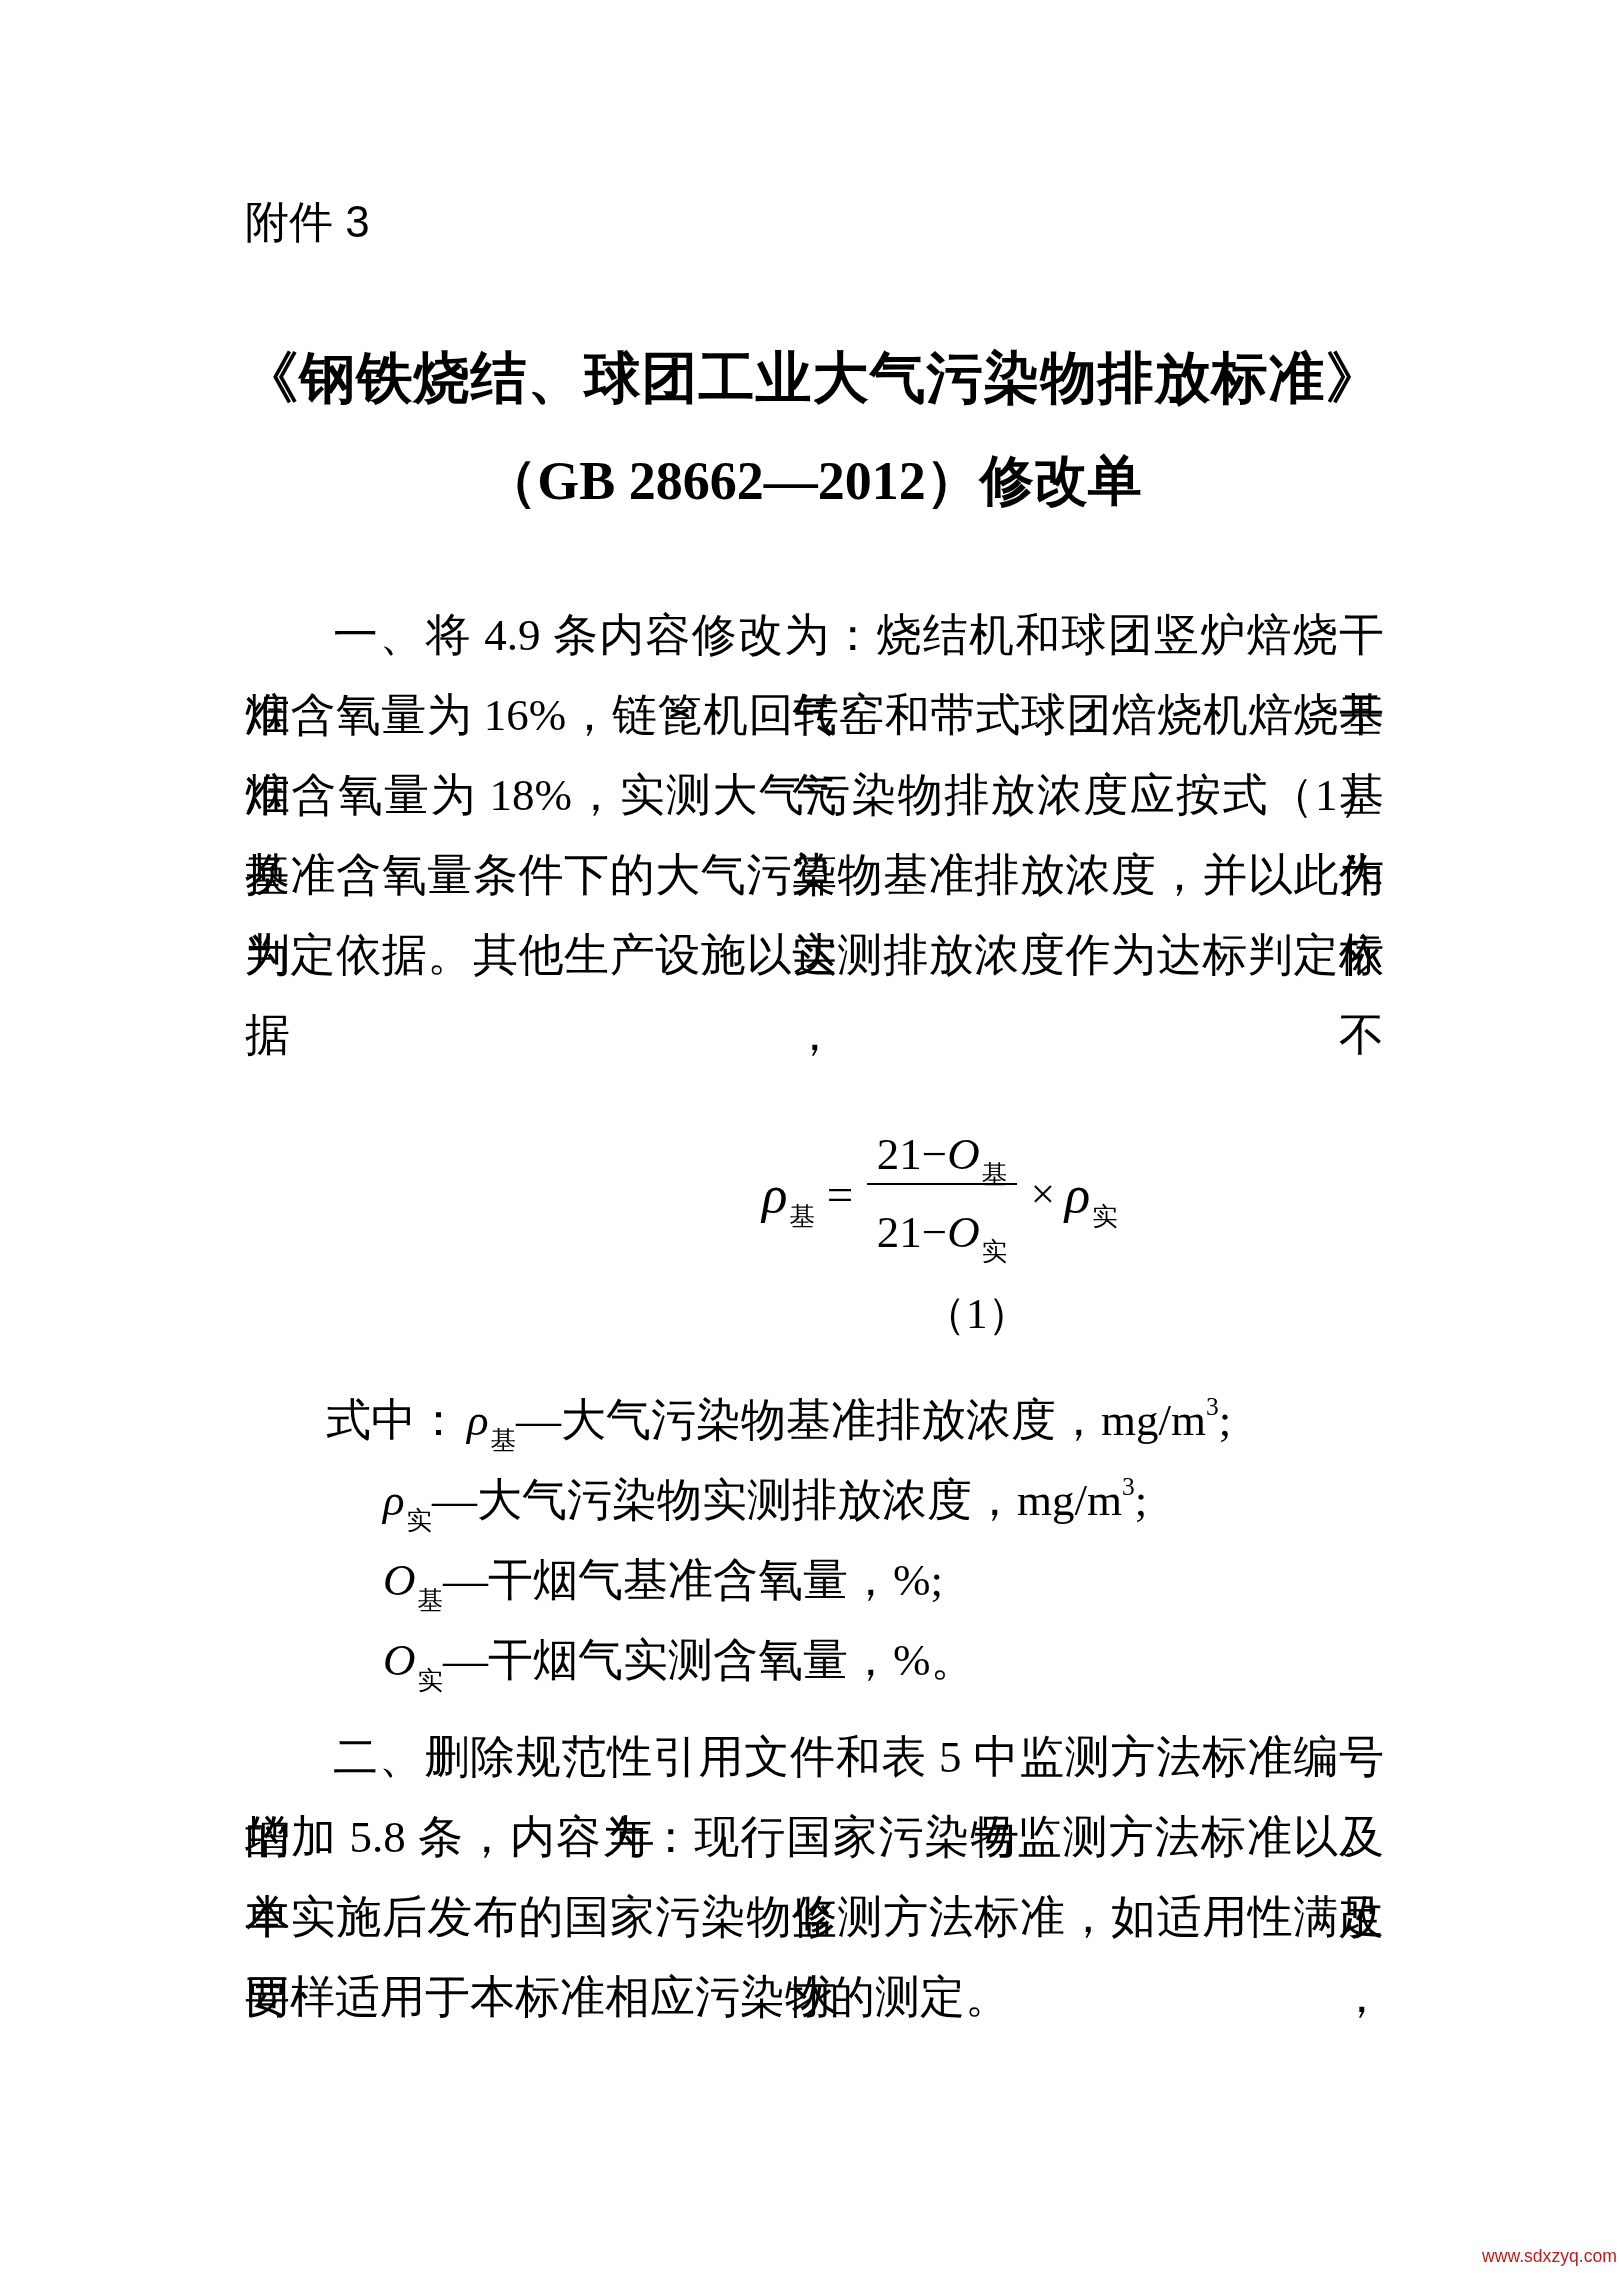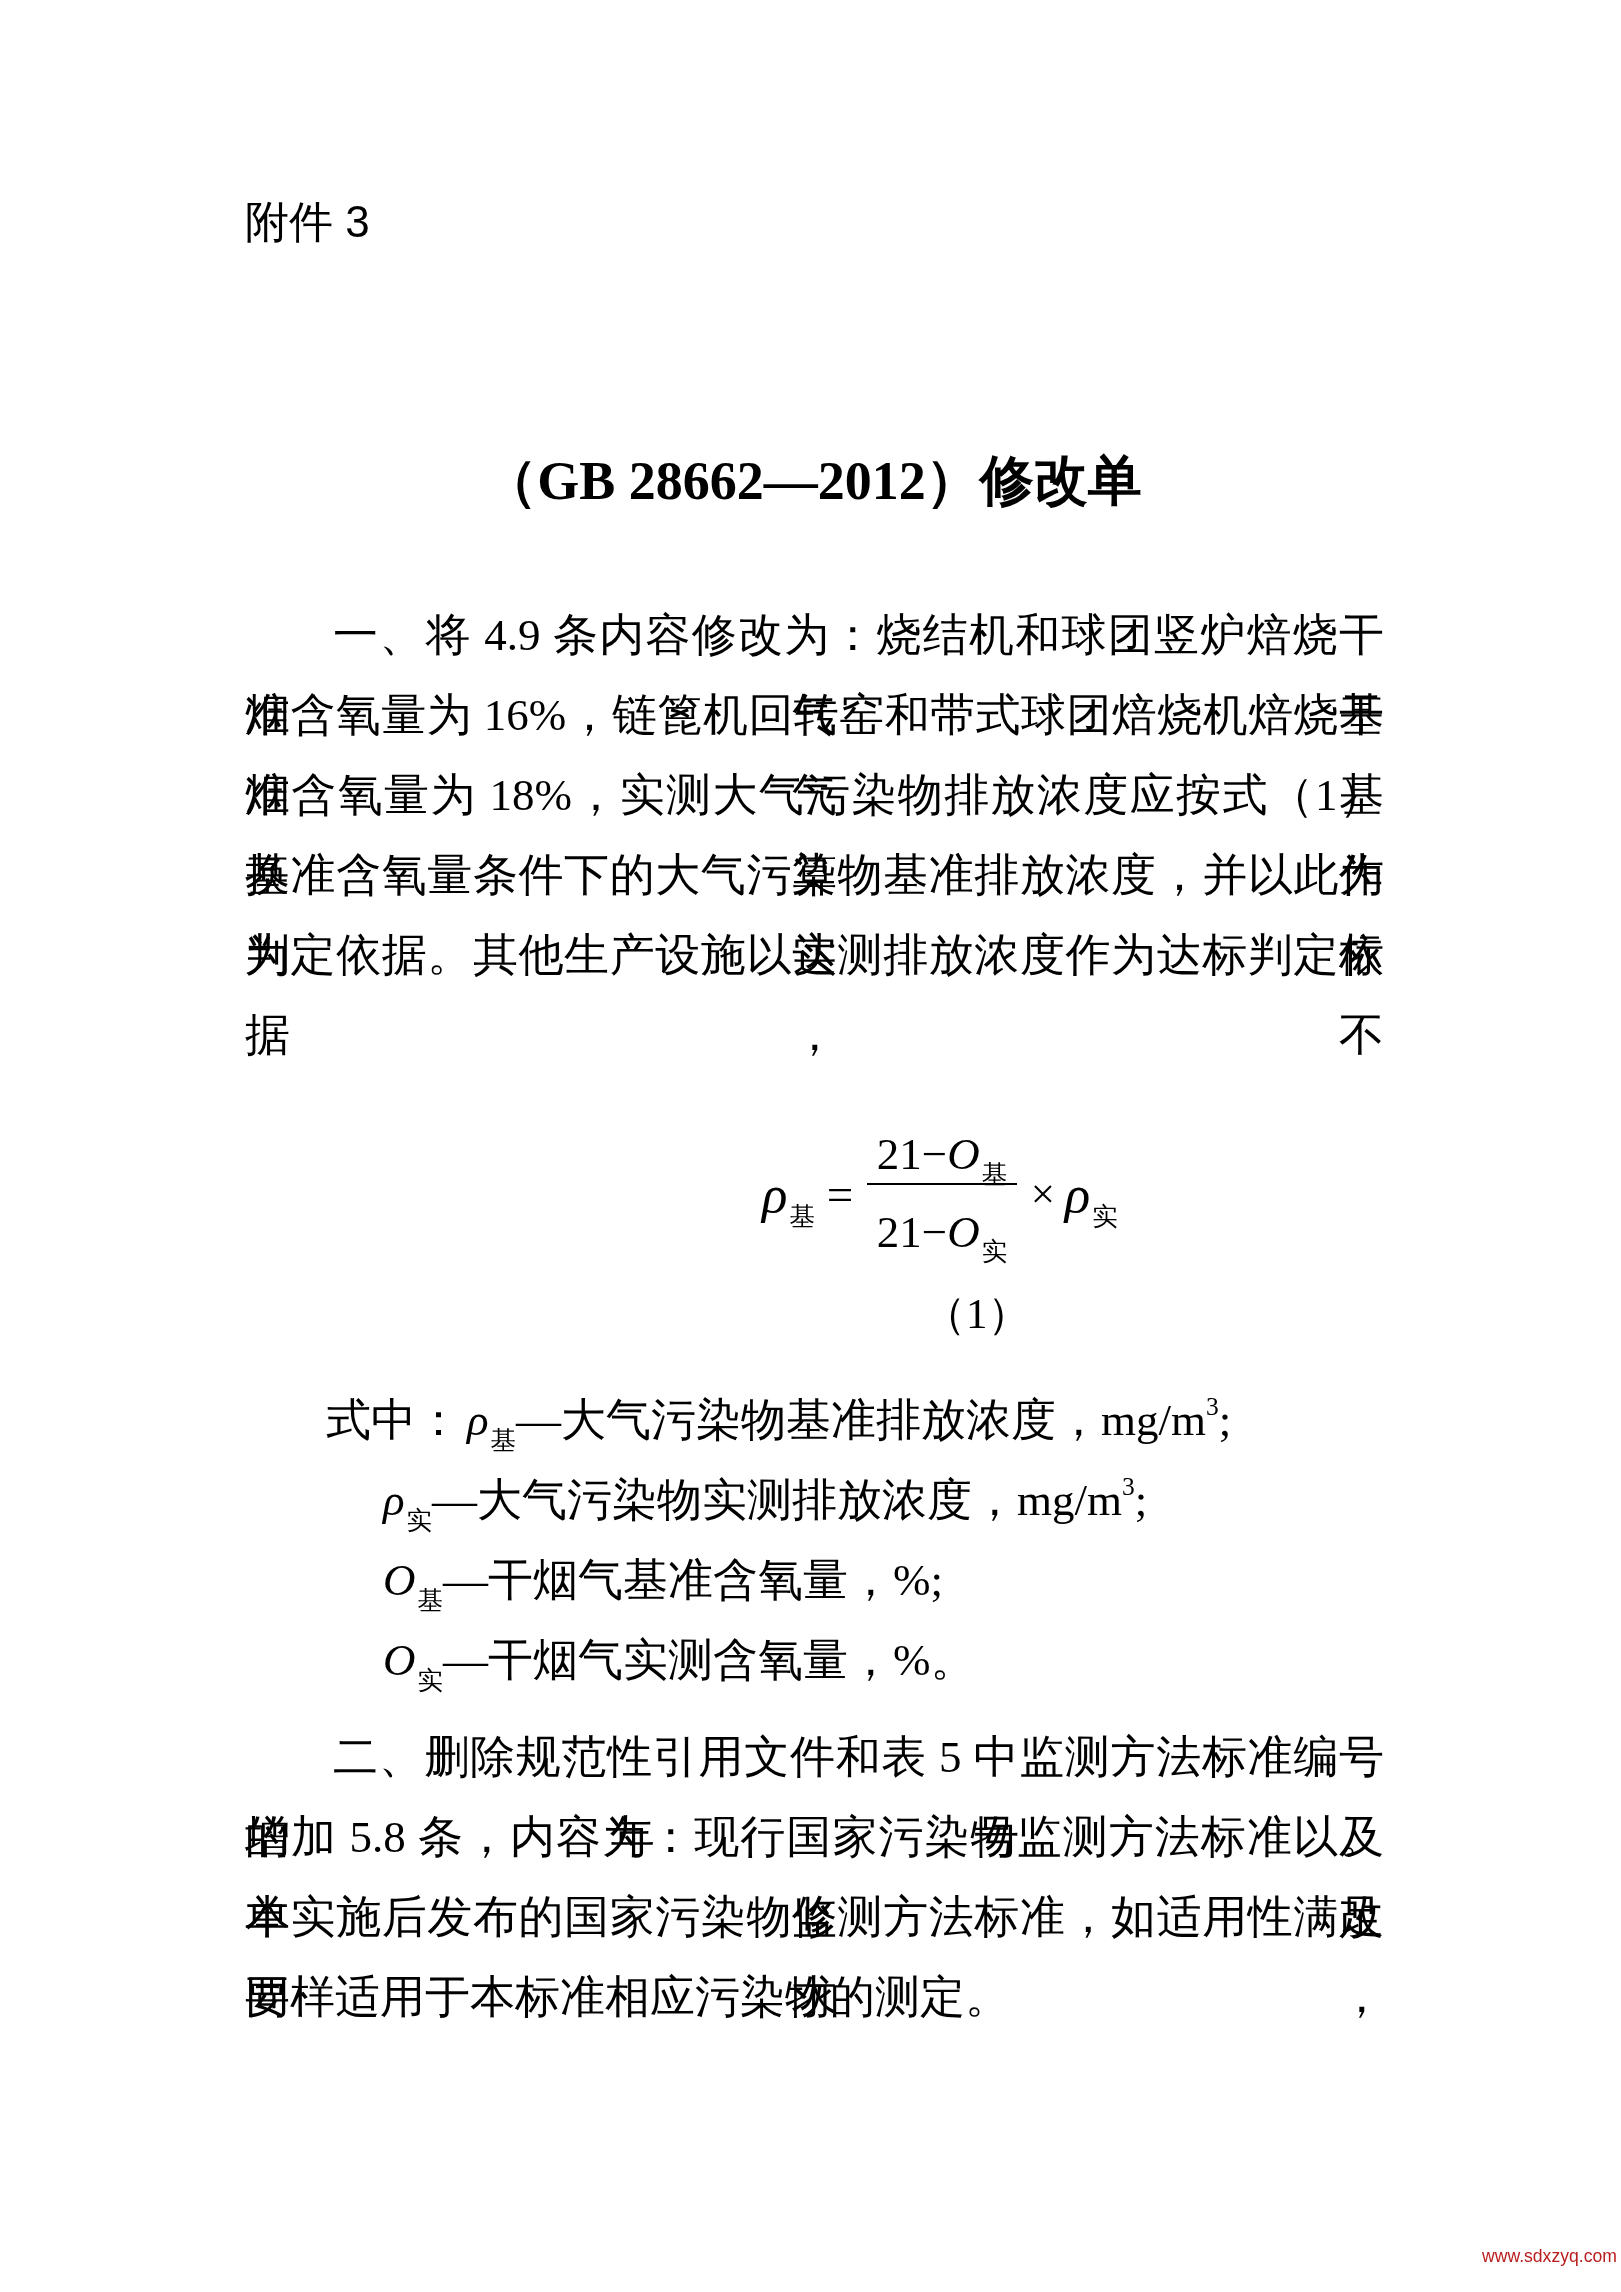--- a/index.html
+++ b/index.html
@@ -144,20 +144,21 @@
     font-family: "Liberation Sans", "DejaVu Sans", sans-serif;
   }
 </style>
 </head>
 <body>
 
 <div class="page">
 
   <div class="attachment">附件 3</div>
 
+  <div class="title-line1">《钢铁烧结、球团工业大气污染物排放标准》</div>
   <div class="title-line2">（GB 28662—2012）修改单</div>
 
   <div class="body-block p1">
     <div class="line just indent">一、将 4.9 条内容修改为：烧结机和球团竖炉焙烧干烟气基</div>
     <div class="line just">准含氧量为 16%，链篦机回转窑和带式球团焙烧机焙烧干烟气基</div>
     <div class="line just">准含氧量为 18%，实测大气污染物排放浓度应按式（1）换算为</div>
     <div class="line just">基准含氧量条件下的大气污染物基准排放浓度，并以此作为达标</div>
     <div class="line just">判定依据。其他生产设施以实测排放浓度作为达标判定依据，不</div>
   </div>
 

